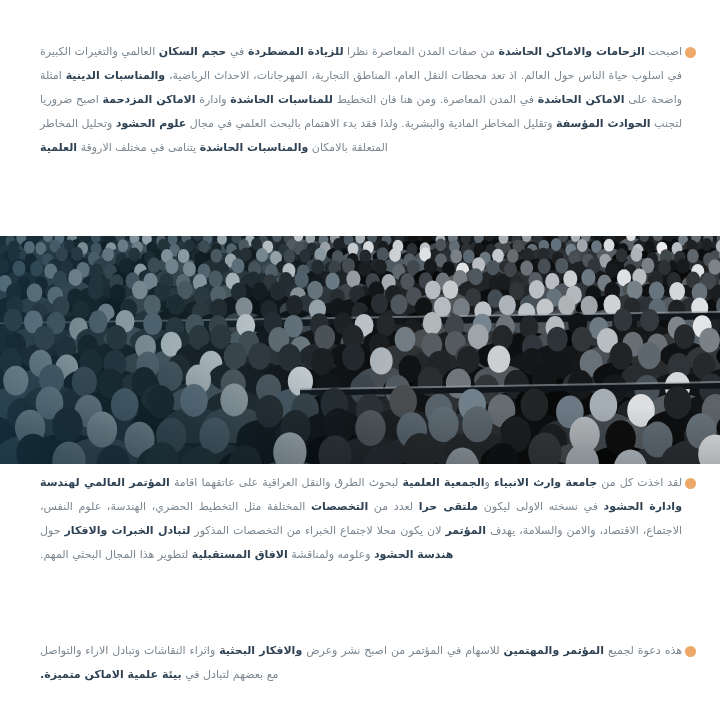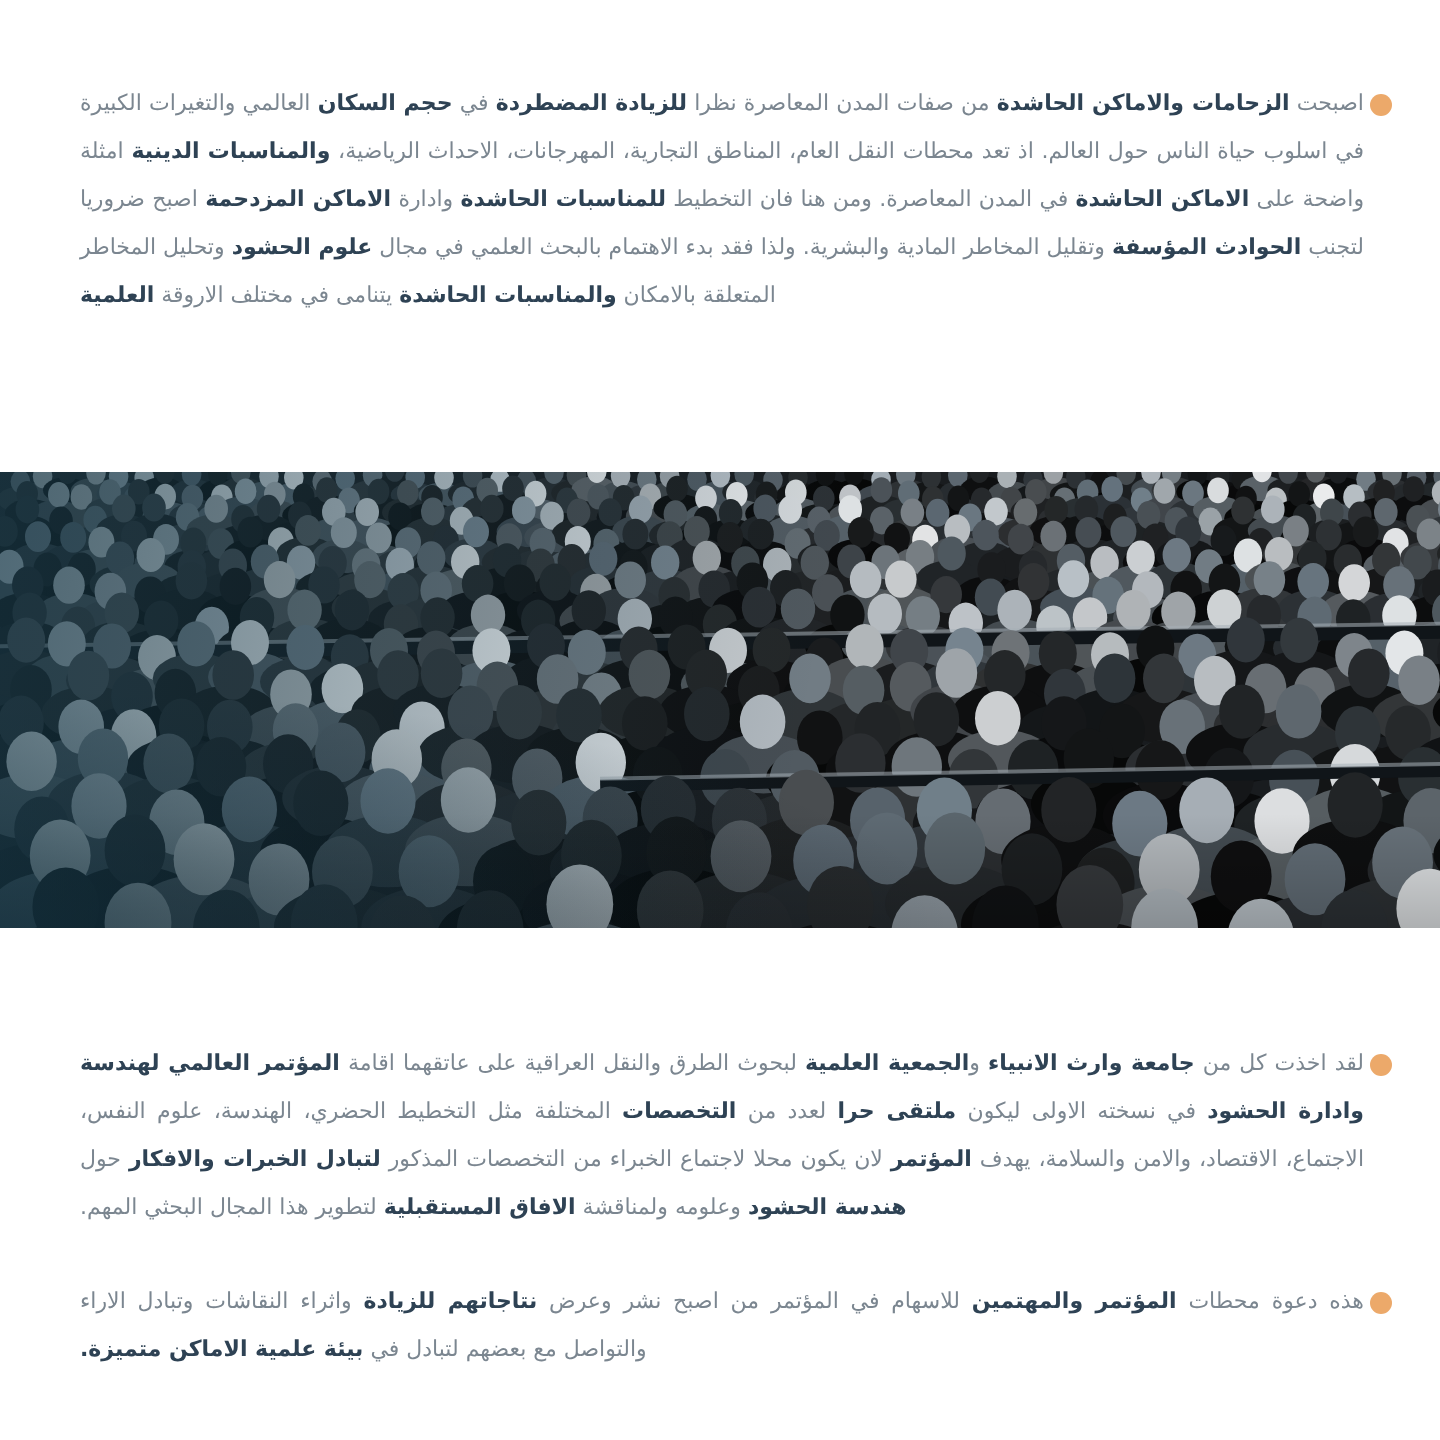--- a/index.html
+++ b/index.html
@@ -3,21 +3,21 @@
 <meta charset="utf-8">
 <style>
   html,body{margin:0;padding:0;}
   body{
     width:720px;height:720px;position:relative;overflow:hidden;
     background:#ffffff;
     font-family:"DejaVu Sans",sans-serif;
   }
   .text-block{position:absolute;right:38px;left:40px;}
   #p1{top:40px;}
-  #p2{top:520px;}
+  #p2{top:471px;}
   #p3{top:639px;}
   .para{
     margin:0;direction:rtl;unicode-bidi:embed;
     text-align:justify;text-align-last:left;-moz-text-align-last:left;
     font-size:11px;line-height:24px;letter-spacing:0;
     color:#7b8690;font-weight:400;
   }
   .para .b{font-weight:700;color:#2e4254;}
   .bullet{
     position:absolute;right:-14px;top:7px;
@@ -1062,14 +1062,14 @@
   <div class="tint"></div>
 </figure>
 
 <section id="p2" class="text-block">
   <span class="bullet" style="background: rgb(236, 169, 106);"></span>
   <p class="para" style="color: rgb(123, 134, 144);"><span>لقد اخذت كل من </span><span class="b">جامعة وارث الانبياء</span><span> و</span><span class="b">الجمعية العلمية</span><span> لبحوث الطرق والنقل العراقية على عاتقهما اقامة </span><span class="b">المؤتمر العالمي لهندسة وادارة الحشود</span><span> في نسخته الاولى ليكون </span><span class="b">ملتقى حرا</span><span> لعدد من </span><span class="b">التخصصات</span><span> المختلفة مثل التخطيط الحضري، الهندسة، علوم النفس، الاجتماع، الاقتصاد، والامن والسلامة، يهدف </span><span class="b">المؤتمر</span><span> لان يكون محلا لاجتماع الخبراء من التخصصات المذكور </span><span class="b">لتبادل الخبرات والافكار</span><span> حول </span><span class="b">هندسة الحشود</span><span> وعلومه ولمناقشة </span><span class="b">الافاق المستقبلية</span><span> لتطوير هذا المجال البحثي المهم.</span></p>
 </section>
 
 <section id="p3" class="text-block">
   <span class="bullet" style="background: rgb(236, 169, 106);"></span>
-  <p class="para" style="color: rgb(123, 134, 144);"><span>هذه دعوة محطات </span><span class="b">المؤتمر والمهتمين</span><span> للاسهام في المؤتمر من اصبح نشر وعرض </span><span class="b">نتاجاتهم للزيادة</span><span> واثراء النقاشات وتبادل الاراء والتواصل مع بعضهم لتبادل في </span><span class="b">بيئة علمية الاماكن متميزة.</span></p>
+  <p class="para" style="color: rgb(123, 134, 144);"><span>هذه دعوة لجميع </span><span class="b">المؤتمر والمهتمين</span><span> للاسهام في المؤتمر من اصبح نشر وعرض </span><span class="b">والافكار البحثية</span><span> واثراء النقاشات وتبادل الاراء والتواصل مع بعضهم لتبادل في </span><span class="b">بيئة علمية الاماكن متميزة.</span></p>
 </section>
 
 </body></html>

